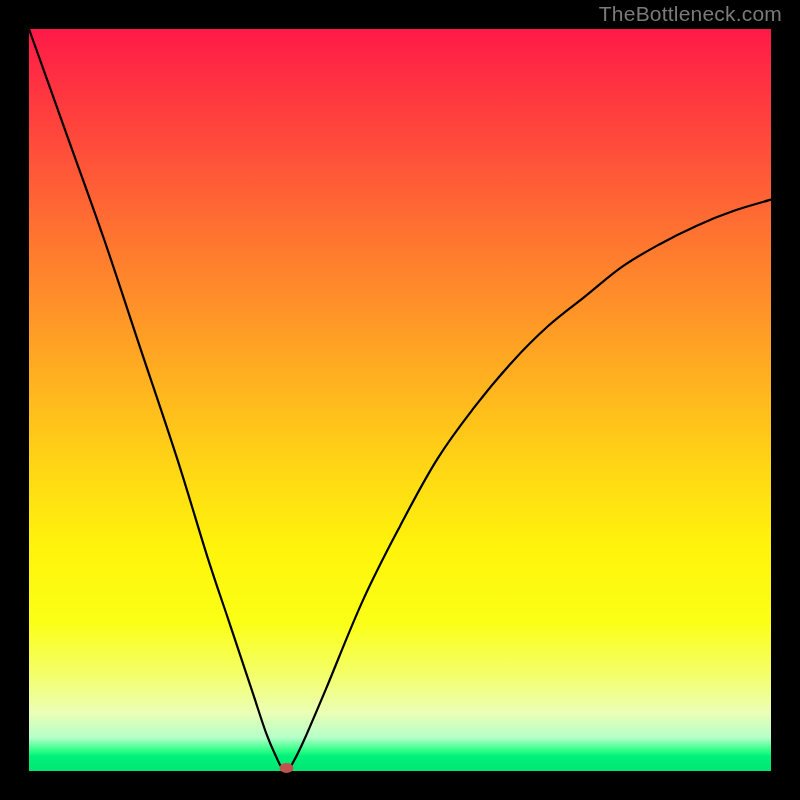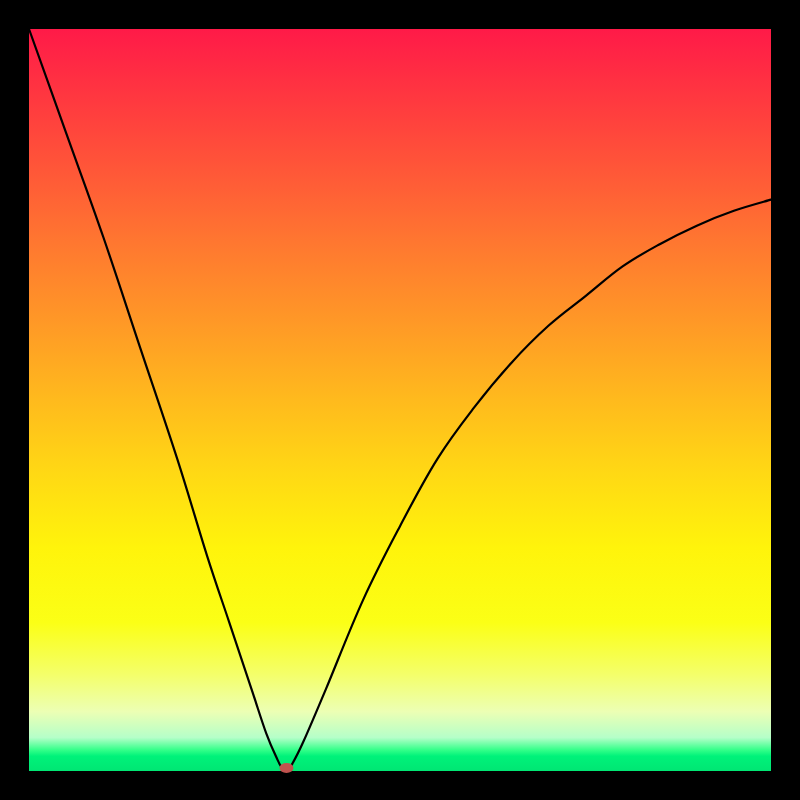--- a/index.html
+++ b/index.html
@@ -63,19 +63,20 @@
   }
   .marker {
     fill: #c0524e;
     stroke: none;
   }
 </style>
 </head>
 <body>
 
 <div class="frame">
+  <div class="watermark">TheBottleneck.com</div>
   <div class="plot">
     <svg class="curve" viewBox="0 0 742 742">
       <path id="curve-path" d="M 0.00 0.00 C 6.68 18.70, 23.74 66.48, 37.10 103.88 C 50.46 141.28, 60.84 169.03, 74.20 207.76 C 87.56 246.49, 97.94 278.99, 111.30 319.06 C 124.66 359.13, 136.38 392.96, 148.40 430.36 C 160.42 467.76, 168.73 497.44, 178.08 526.82 C 187.43 556.20, 192.33 569.56, 200.34 593.60 C 208.35 617.64, 215.92 640.35, 222.60 660.38 C 229.28 680.41, 232.77 692.21, 237.44 704.90 C 242.11 717.59, 245.90 724.99, 248.57 730.87 C 251.24 736.75, 250.68 735.54, 252.28 737.55 C 253.88 739.55, 255.47 742.53, 257.47 742.00 C 259.48 741.47, 260.34 739.92, 263.41 734.58 C 266.48 729.24, 268.53 725.68, 274.54 712.32 C 280.55 698.96, 286.12 685.76, 296.80 660.38 C 307.48 635.00, 320.54 600.72, 333.90 571.34 C 347.26 541.96, 357.64 522.52, 371.00 497.14 C 384.36 471.76, 394.74 451.73, 408.10 430.36 C 421.46 408.99, 431.84 395.78, 445.20 378.42 C 458.56 361.06, 468.94 348.59, 482.30 333.90 C 495.66 319.21, 506.04 308.82, 519.40 296.80 C 532.76 284.78, 543.14 277.80, 556.50 267.12 C 569.86 256.44, 580.24 246.79, 593.60 237.44 C 606.96 228.09, 617.34 222.53, 630.70 215.18 C 644.06 207.83, 654.44 202.64, 667.80 196.63 C 681.16 190.62, 691.54 186.46, 704.90 181.79 C 718.26 177.12, 735.32 172.66, 742.00 170.66" fill="none" stroke="#000" stroke-width="2.2" stroke-linejoin="round" stroke-linecap="round"></path>
       <ellipse id="marker-dot" class="marker" cx="257.47" cy="739.00" rx="7" ry="5"></ellipse>
     </svg>
   </div>
 </div>
 
 </body></html>

